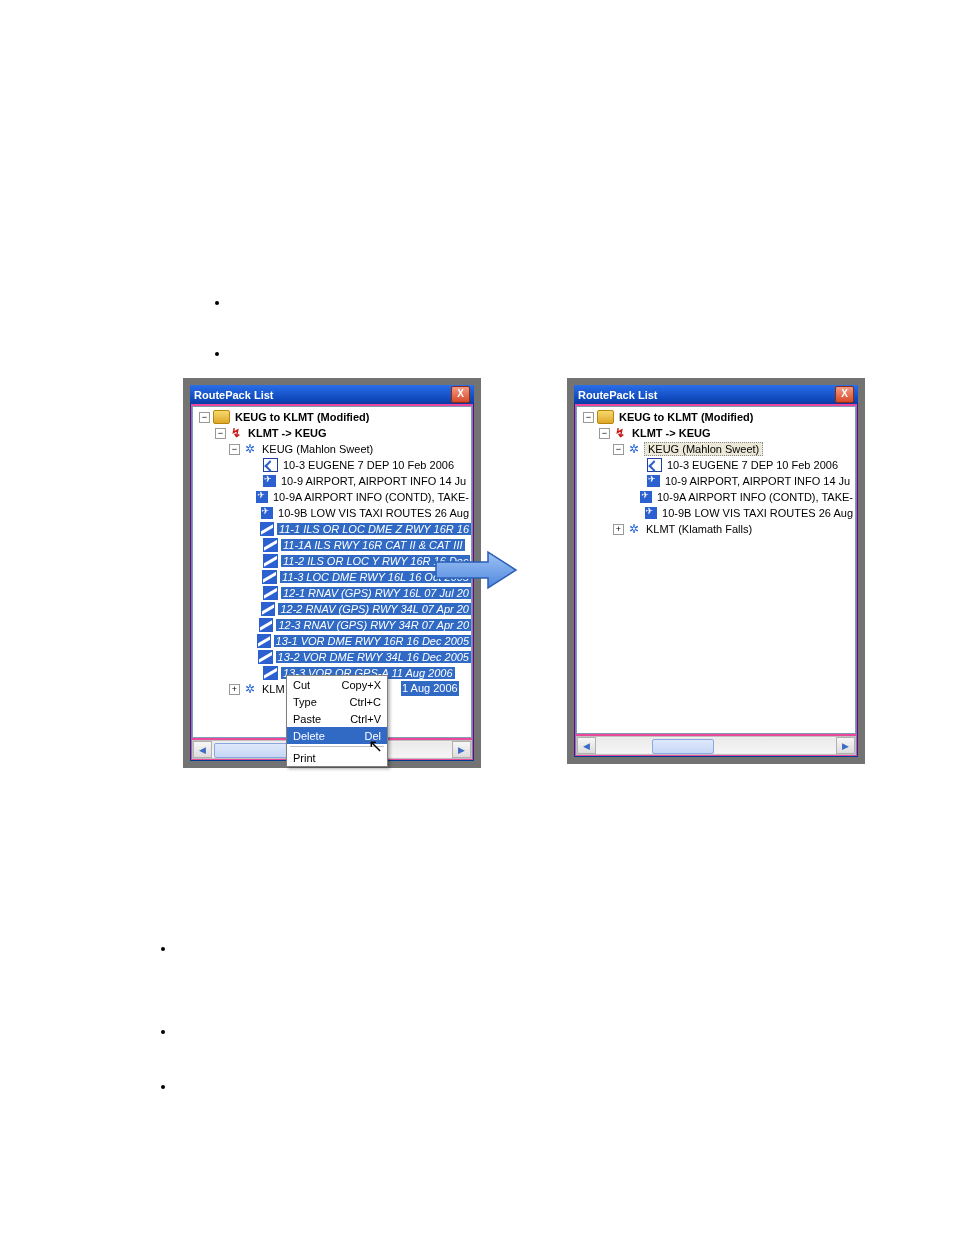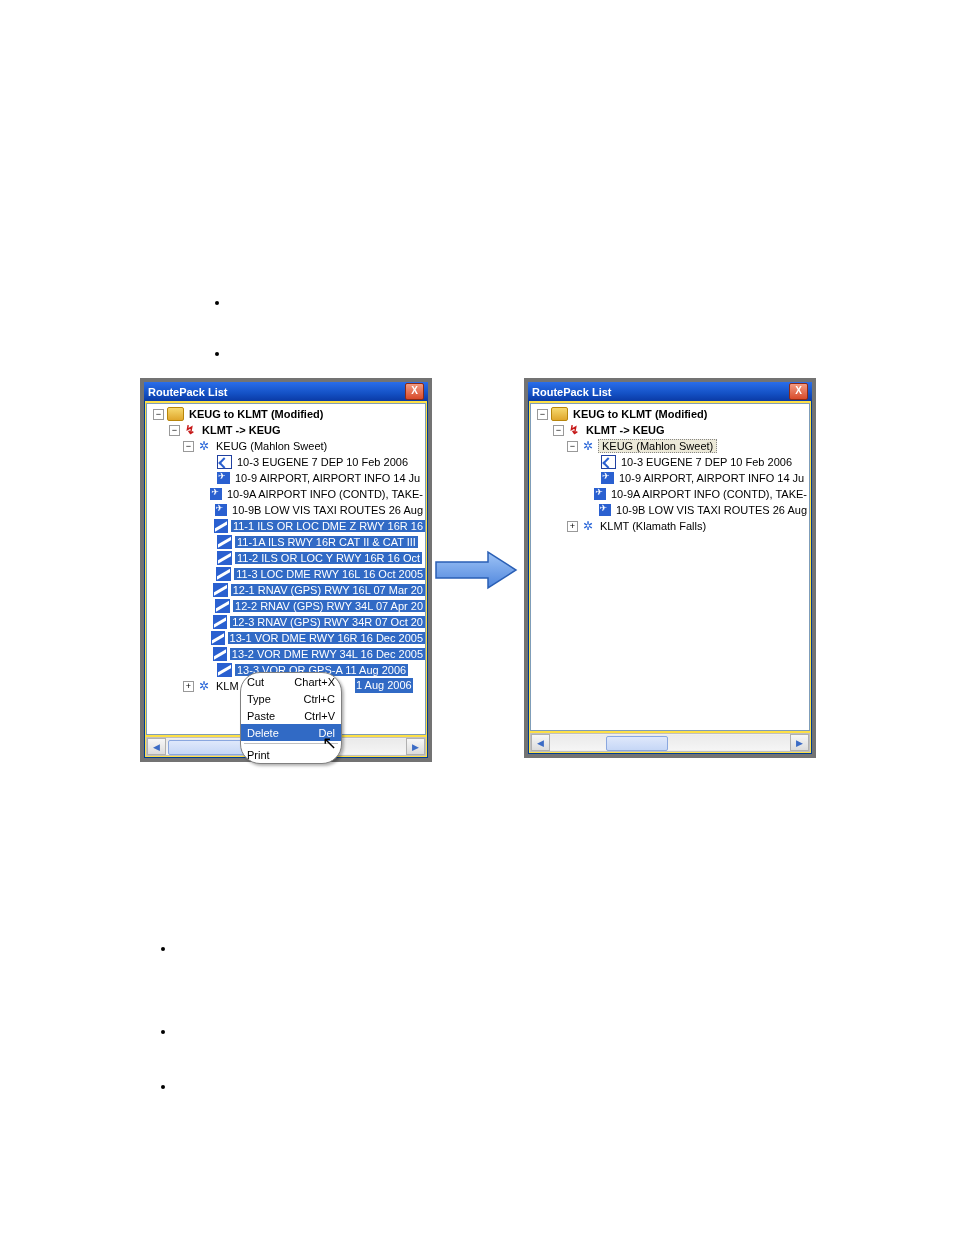--- a/index.html
+++ b/index.html
@@ -1,20 +1,20 @@
 <!DOCTYPE html>
 <html><head>
 <meta charset="utf-8">
 <style>
   html, body { margin:0; padding:0; background:#fff; font-family:Tahoma, Verdana, Arial, sans-serif; font-size:11px; color:#000; }
   .page { position:relative; width:954px; height:1235px; background:#fff; }
   ul.bullets { position:absolute; list-style:disc; margin:0; padding:0; }
   ul.bullets li { margin:0 0 38px 0; padding:0; font-size:0; color:#000; text-indent:-9999px; }
   ul.bullets li::marker { color:#000; font-size:14px; }
-  .window { position:absolute; width:284px; border:4px solid #737373; background:#fde047; box-shadow:0 0 0 1px #003c91 inset; }
+  .window { position:absolute; width:284px; border:7px solid #737373; background:#ec4899; box-shadow:0 0 0 1px #003c91 inset;margin-left:43px; }
   .titlebar { height:19px; background:linear-gradient(#2a6eea,#1451c5 60%,#0a3aa5); color:#fff; font-weight:bold; font-size:11px; display:flex; align-items:center; padding:0 4px; }
   .titlebar .title-text { flex:1; }
   .titlebar .close-btn { width:17px; height:15px; background:linear-gradient(#f29b82,#d84a2a); border:1px solid #8a2a17; border-radius:2px; color:#fff; font-size:10px; line-height:13px; text-align:center; cursor:default; }
   .tree-area { background:#fff; border:1px solid #7f9db9; margin:2px; height:330px; overflow:hidden; position:relative; font-size:11px; }
   .tree-area.right-h { height:326px; }
   .tree { padding:2px 0 0 2px; }
   .node { white-space:nowrap; display:flex; align-items:center; height:16px; }
   .expander { width:9px; height:9px; border:1px solid #999; display:inline-flex; align-items:center; justify-content:center; font-size:9px; line-height:7px; margin-right:3px; background:#fff; }
   .expander.minus::after { content:"−"; }
   .expander.plus::after { content:"+"; }
@@ -29,21 +29,21 @@
   .ico-dep { width:13px; height:12px; background:#fff; border:1px solid #2040a0; position:relative; }
   .ico-dep::after { content:""; position:absolute; left:2px; top:3px; width:6px; height:6px; border-left:2px solid #2a60d0; border-bottom:2px solid #2a60d0; transform:rotate(45deg); }
   .ico-apt { width:13px; height:12px; background:#2a60d0; position:relative; }
   .ico-apt::after { content:"✈"; color:#fff; font-size:9px; position:absolute; left:1px; top:-1px; }
   .ico-chart { width:13px; height:12px; background:#fff; border:1px solid #2a60d0; position:relative; overflow:hidden; }
   .ico-chart::before { content:""; position:absolute; left:-3px; top:5px; width:18px; height:3px; background:#2a60d0; transform:rotate(-30deg); }
   .ico-chart.sel { background:#2a60d0; }
   .ico-chart.sel::before { background:#fff; }
   .row-label { padding:0 2px; }
   .row-label.bold { font-weight:bold; }
-  .row-label.sel { background:#316ac5; color:#fff; }
+  .row-label.sel { background:#316ac5; color:#fff;font-style:italic; }
   .extra-date-tag { position:absolute; background:#316ac5; color:#fff; font-size:11px; padding:0 1px; height:15px; line-height:15px; }
   .context-menu { position:absolute; background:#fff; border:1px solid #808080; box-shadow:2px 2px 3px rgba(0,0,0,0.3); width:100px; }
   .context-menu .mi { display:flex; align-items:center; height:17px; padding:0 6px; font-size:11px; }
   .context-menu .mi .lbl { flex:1; }
   .context-menu .mi .sc { color:#000; }
   .context-menu .mi.hl { background:#316ac5; color:#fff;gap:18px; }
   .context-menu .mi.hl .sc { color:#fff; }
   .context-menu .sep { height:1px; background:#c0c0c0; margin:2px 3px; }
   .cursor { position:absolute; font-size:18px; color:#000; pointer-events:none; }
   .hscroll { display:flex; align-items:center; height:17px; margin:0 2px 2px 2px; background:#efefef; border:1px solid #c0c0c0; }
@@ -121,41 +121,41 @@
               <span class="row-label sel">11-1   ILS OR LOC DME Z RWY 16R   16</span>
             </div>
             <div class="node">
               <span class="spacer4"></span>
               <span class="ico ico-chart sel"></span>
               <span class="row-label sel">11-1A  ILS RWY 16R CAT II &amp; CAT III</span>
             </div>
             <div class="node">
               <span class="spacer4"></span>
               <span class="ico ico-chart sel"></span>
-              <span class="row-label sel">11-2   ILS OR LOC Y RWY 16R   16 Oct</span>
+              <span class="row-label sel">11-2   ILS OR LOC Y RWY 16R   16 Dec</span>
             </div>
             <div class="node">
               <span class="spacer4"></span>
               <span class="ico ico-chart sel"></span>
               <span class="row-label sel">11-3   LOC DME RWY 16L   16 Oct 2005</span>
             </div>
             <div class="node">
               <span class="spacer4"></span>
               <span class="ico ico-chart sel"></span>
-              <span class="row-label sel">12-1   RNAV (GPS) RWY 16L   07 Mar 20</span>
+              <span class="row-label sel">12-1   RNAV (GPS) RWY 16L   07 Jul 20</span>
             </div>
             <div class="node">
               <span class="spacer4"></span>
               <span class="ico ico-chart sel"></span>
               <span class="row-label sel">12-2   RNAV (GPS) RWY 34L   07 Apr 20</span>
             </div>
             <div class="node">
               <span class="spacer4"></span>
               <span class="ico ico-chart sel"></span>
-              <span class="row-label sel">12-3   RNAV (GPS) RWY 34R   07 Oct 20</span>
+              <span class="row-label sel">12-3   RNAV (GPS) RWY 34R   07 Apr 20</span>
             </div>
             <div class="node">
               <span class="spacer4"></span>
               <span class="ico ico-chart sel"></span>
               <span class="row-label sel">13-1   VOR DME RWY 16R   16 Dec 2005</span>
             </div>
             <div class="node">
               <span class="spacer4"></span>
               <span class="ico ico-chart sel"></span>
               <span class="row-label sel">13-2   VOR DME RWY 34L   16 Dec 2005</span>
@@ -176,25 +176,25 @@
     </div>
   </div>
   <div class="hscroll">
     <div class="sc-btn">◀</div>
     <div class="sc-track">
       <div class="sc-thumb" style="left:2px; width:80px;"></div>
     </div>
     <div class="sc-btn">▶</div>
   </div>
 
-  <div class="context-menu" style="left:96px; top:290px;border-radius:20px;">
+  <div class="context-menu" style="left:96px; top:290px;">
     <div id="ctx-items">
           <div class="mi">
             <span class="lbl">Cut</span>
-            <span class="sc">Chart+X</span>
+            <span class="sc">Copy+X</span>
           </div>
           <div class="mi">
             <span class="lbl">Type</span>
             <span class="sc">Ctrl+C</span>
           </div>
           <div class="mi">
             <span class="lbl">Paste</span>
             <span class="sc">Ctrl+V</span>
           </div>
           <div class="mi hl">

